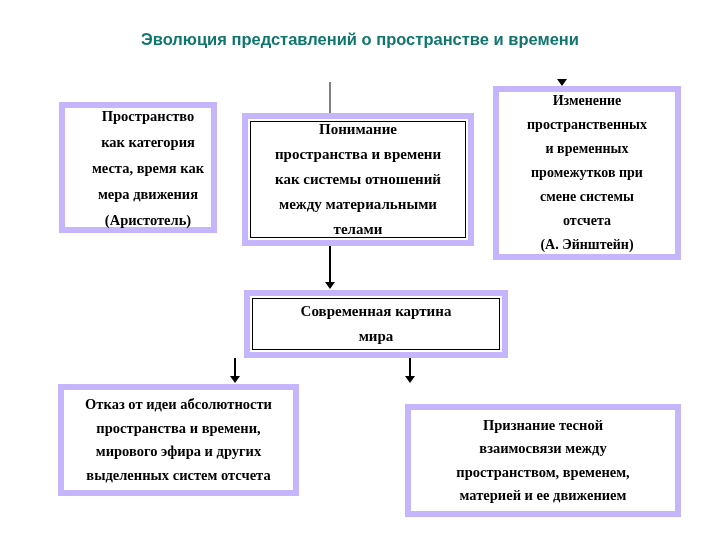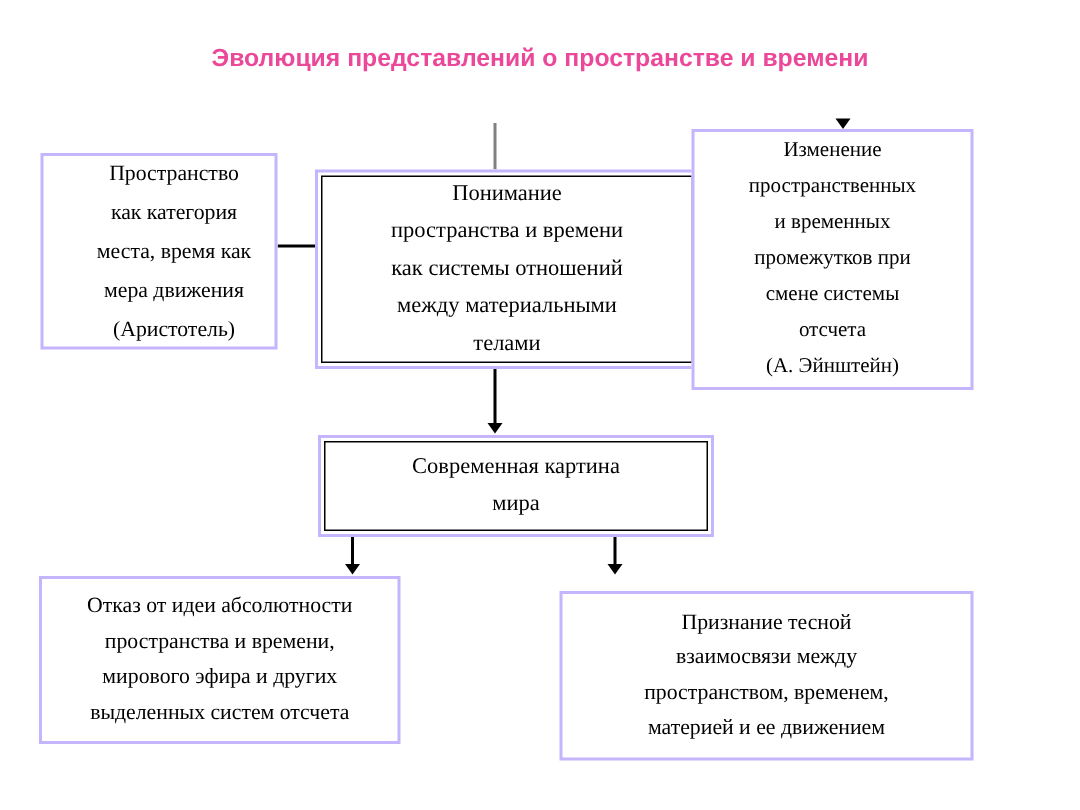--- a/index.html
+++ b/index.html
@@ -17,33 +17,34 @@
   }
   .title {
     position: absolute;
     top: 30px;
     left: 0;
     width: 720px;
     text-align: center;
     font-family: "Liberation Sans", "DejaVu Sans", sans-serif;
     font-weight: 700;
     font-size: 16.5px;
-    color: #ec4899;
+    color: #0f766e;
   }
   .box {
     position: absolute;
-    border: 2px solid #c4b5fd;
+    border: 6px solid #c4b5fd;
     background: #ffffff;
     display: flex;
     align-items: center;
     justify-content: center;
     box-sizing: border-box;
     text-align: center;
     color: #000000;
-    font-weight: normal;
+    font-weight: bold;
+    margin-left: 32px;
   }
   .box .inner {
     border: 1px solid #000000;
     position: absolute;
     top: 2px; left: 2px; right: 2px; bottom: 2px;
     display: flex;
     align-items: center;
     justify-content: center;
   }
   .box-text {
@@ -59,25 +60,25 @@
   .arrow-down {
     position: absolute;
     width: 0;
     height: 0;
     border-left: 5px solid transparent;
     border-right: 5px solid transparent;
     border-top: 7px solid #000000;
   }
   
   #node-aristotle     { left: 27px;  top: 102px; width: 158px; height: 131px; font-size: 14.5px; line-height: 26px; padding-left: 20px; }
-  #node-understanding { left: 210px; top: 113px; width: 256px; height: 133px; font-size: 15px;   line-height: 25px; }
+  #node-understanding { left: 210px; top: 113px; width: 232px; height: 133px; font-size: 15px;   line-height: 25px; }
   #node-einstein      { left: 461px; top: 86px;  width: 188px; height: 174px; font-size: 14px;   line-height: 24px; }
   #node-modern        { left: 212px; top: 290px; width: 264px; height: 68px;  font-size: 15px;   line-height: 25px; }
   #node-rejection     { left: 26px;  top: 384px; width: 241px; height: 112px; font-size: 14.5px; line-height: 23.5px; }
-  #node-recognition   { left: 373px; top: 394px; width: 276px; height: 113px; font-size: 14.5px; line-height: 23.5px; }
+  #node-recognition   { left: 373px; top: 404px; width: 276px; height: 113px; font-size: 14.5px; line-height: 23.5px; }
 </style>
 </head>
 <body>
 
 <div id="stage">
 
   <div class="title">Эволюция представлений о пространстве и времени</div>
 
   <div class="line gray" style="left:329px; top:82px; width:2px; height:31px;"></div>
 

